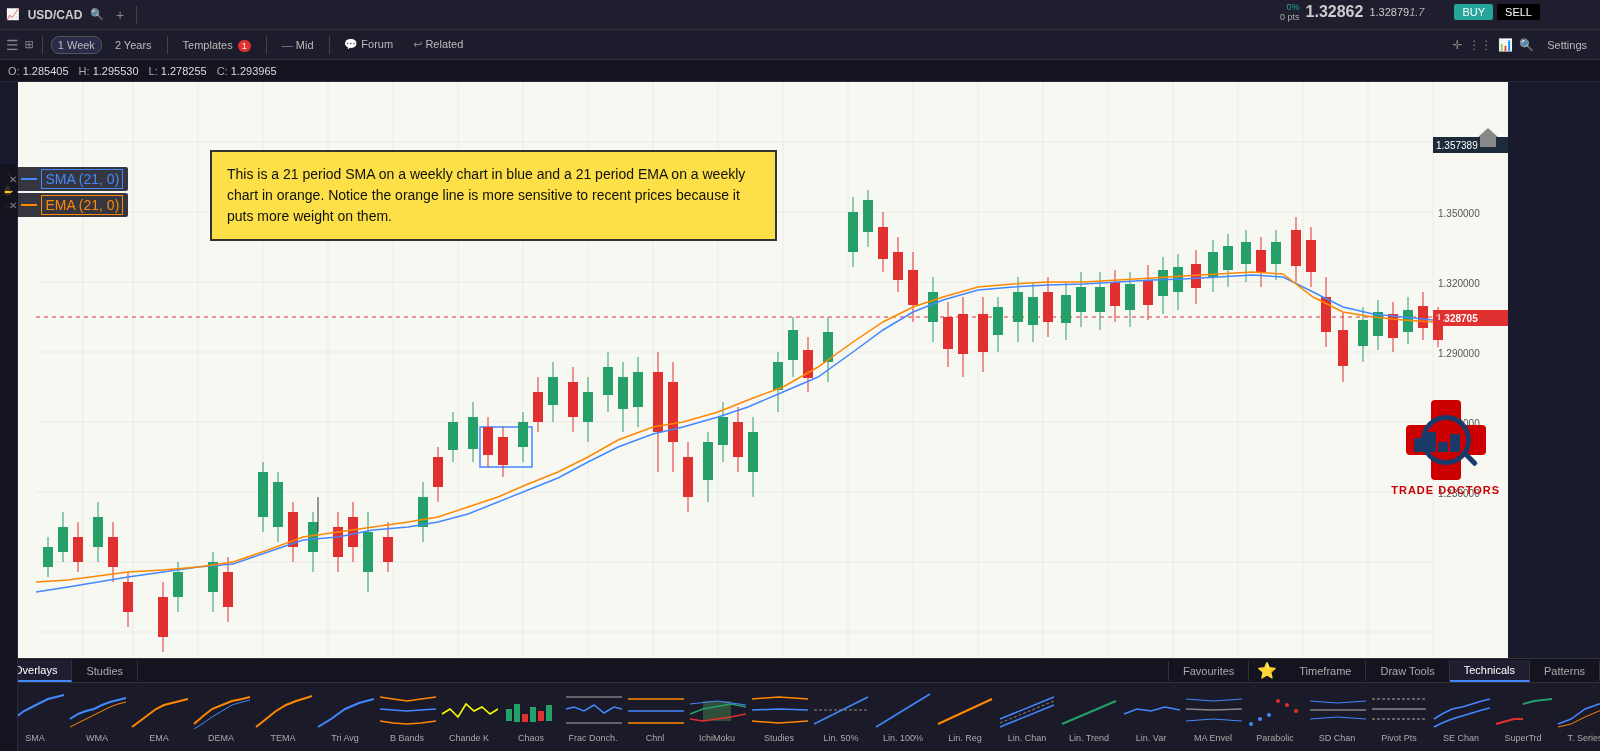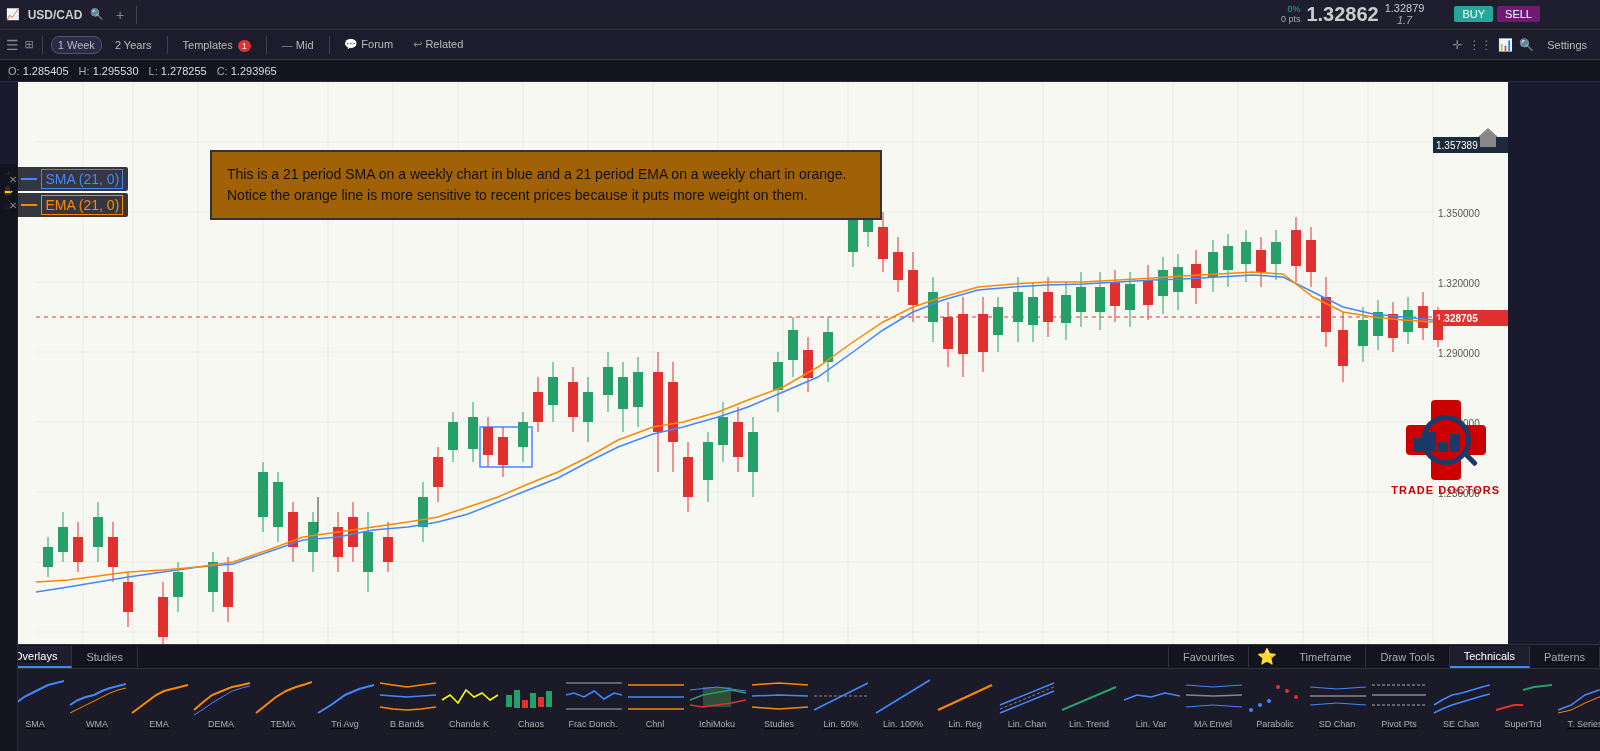--- a/index.html
+++ b/index.html
@@ -40,30 +40,29 @@
     .legend-item {
       display: flex; align-items: center; gap: 4px; background: rgba(20,20,32,0.85);
       padding: 2px 5px; border-radius: 2px; font-size: 10px;
     }
     .legend-x { color: #888; cursor: pointer; }
     .legend-line { width: 16px; height: 2px; }
     .legend-val { color: #ccc; padding: 1px 3px; border: 1px solid; border-radius: 0; font-size: 14px; }
 
     
     #annotation-box {
-      position: absolute; top: 68px; left: 210px; width: 672px;
-      background: #a16207; border: 2px solid #333; padding: 12px 15px; z-index: 30;
+      position: absolute; top: 68px; left: 210px; width: 567px;
+      background: #fde047; border: 2px solid #333; padding: 12px 15px; z-index: 30;
       font-size: 14px; line-height: 1.5; color: #111;
     }
 
     
     #bottom-panel {
-      position: absolute; bottom: 0; width: 1600px; height: 107px; background: #3b82f6;
+      position: absolute; bottom: 0; width: 1600px; height: 93px; background: #3b82f6;
       border-top: 1px solid #333;
-      text-decoration: underline;
     }
     #bottom-tabs {
       height: 24px; background: #141420; display: flex; align-items: center;
       border-bottom: 1px solid #333; gap: 0;
     }
     .bottom-tab {
       padding: 4px 14px; font-size: 11px; color: #aaa; cursor: pointer; border-right: 1px solid #333;
     }
     .bottom-tab-active { background: #1e1e30; color: #fff; border-bottom: 2px solid #4488ff; }
     .bottom-tab-star { padding: 4px 8px; color: #aaa; cursor: pointer; }
@@ -123,28 +122,28 @@
   <span style="color:#ccc;font-size:12px;font-weight:bold;cursor:pointer;">USD/CAD</span>
   <span style="color:#888;font-size:11px;cursor:pointer;">🔍</span>
   <span style="color:#888;font-size:14px;cursor:pointer;padding:0 4px;">+</span>
   <div class="top-bar-divider"></div>
 
   <div class="price-display">
     <div style="display:flex;flex-direction:column;align-items:flex-end;">
       <span style="font-size:9px;color:#26a69a;">0%</span>
       <span style="font-size:9px;color:#aaa;">0 pts</span>
     </div>
-    <span style="font-size:20px;font-weight:bold;color:#ccc;">1.32862</span>
-    <div style="display:flex;flex-direction:column;align-items:center;">
+    <span style="font-size:16px;font-weight:bold;color:#ccc;">1.32862</span>
+    <div style="display:flex;flex-direction:row;">
       <span style="font-size:11px;color:#ccc;">1.32879</span>
       <span style="font-size:11px;color:#aaa;font-style:italic;">1.7</span>
     </div>
     <div style="display:flex;gap:4px;margin-left:24px;">
       <span style="background:#26a69a;color:white;padding:2px 8px;font-size:11px;cursor:pointer;border-radius:2px;">BUY</span>
-      <span style="background:#701a75;color:white;padding:2px 8px;font-size:11px;cursor:pointer;border-radius:2px;">SELL</span>
+      <span style="background:#000000;color:white;padding:2px 8px;font-size:11px;cursor:pointer;border-radius:2px;">SELL</span>
     </div>
   </div>
 </div>
 
 <div id="toolbar">
   <span style="color:#888;font-size:14px;cursor:pointer;">☰</span>
   <span style="color:#888;font-size:11px;cursor:pointer;">⊞</span>
   <div class="tb-separator"></div>
   <span class="tb-btn tb-btn-active">1 Week</span>
   <span class="tb-btn">2 Years</span>

